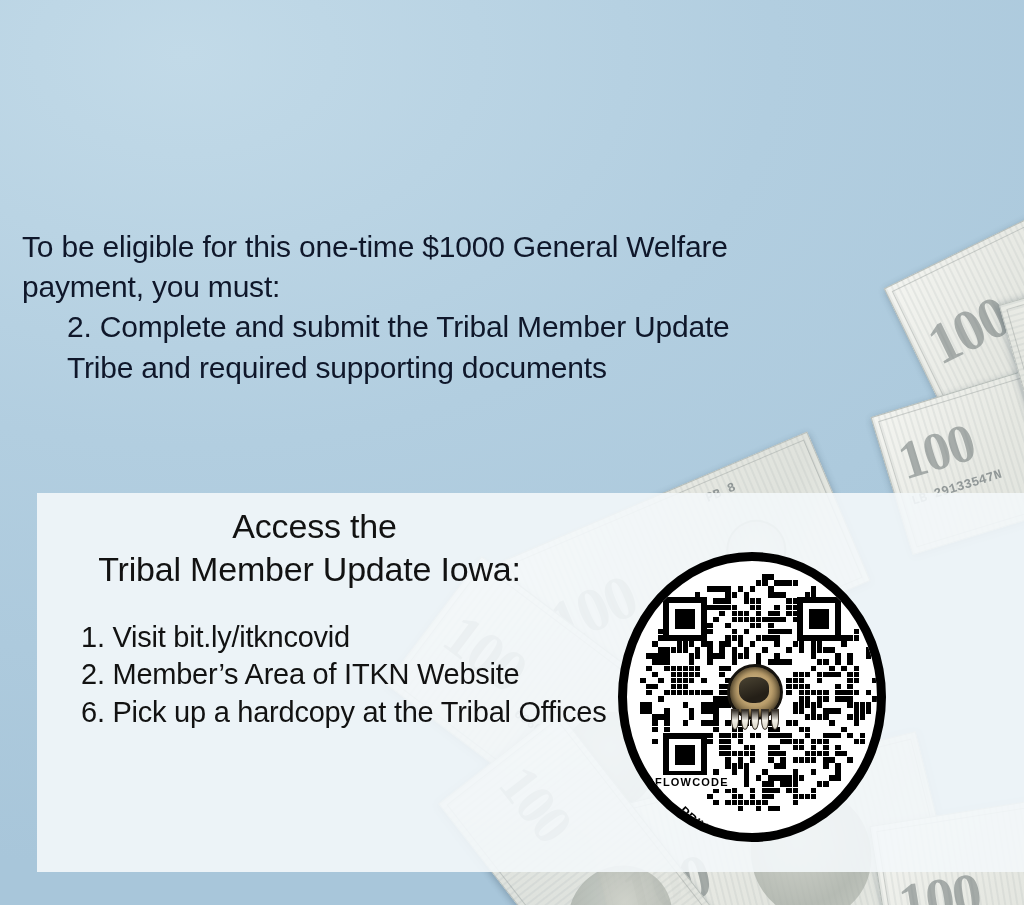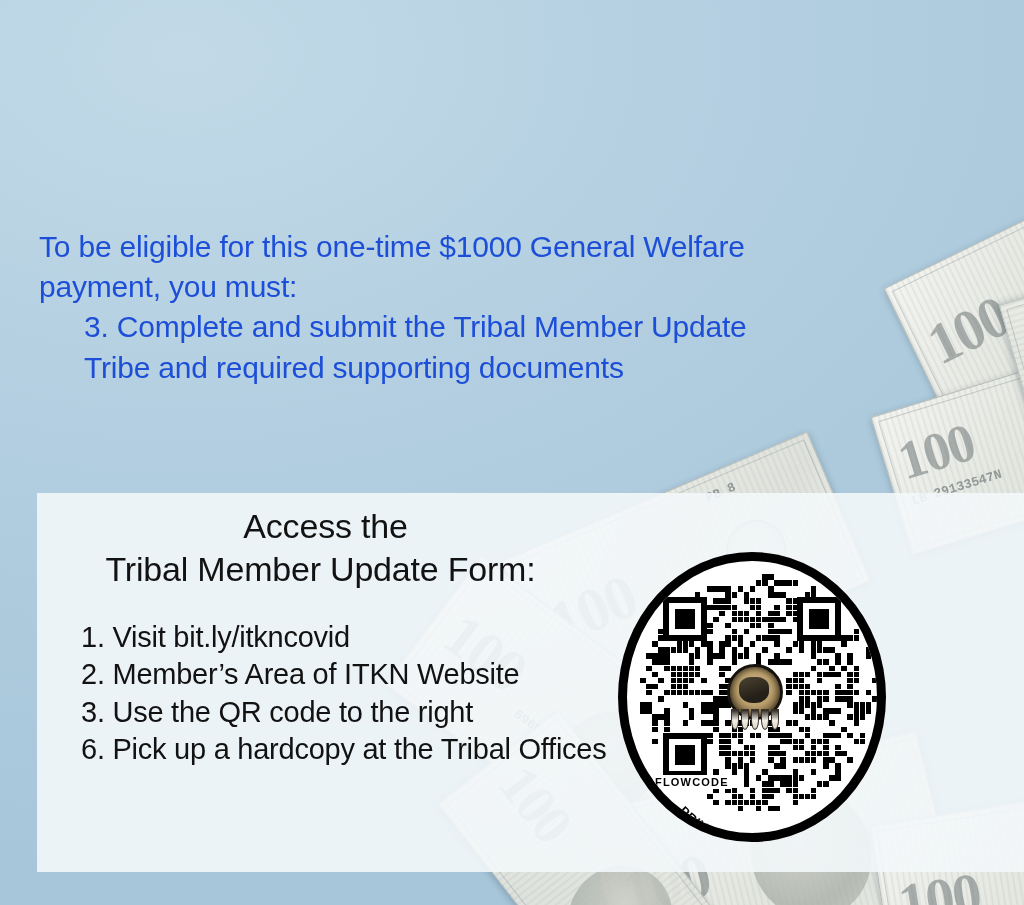--- a/index.html
+++ b/index.html
@@ -64,42 +64,41 @@
     font-weight:400;
     line-height:1.04;
     letter-spacing:-0.5px;
     text-shadow:0 0 1px rgba(0,0,0,.18);
   }
   .headline .l1{display:block;font-size:63px;transform:scaleX(.92);}
   .headline .l2{display:block;font-size:63px;margin-top:9px;transform:scaleX(.92);}
 
   
   .elig{
-    position:absolute;left:39px;top:227px;width:880px;
-    color:#1d4ed8;font-size:30px;line-height:1.34;
+    position:absolute;left:22px;top:227px;width:880px;
+    color:#0f172a;font-size:30px;line-height:1.34;
     font-family:"Liberation Sans", sans-serif;
     letter-spacing:-.2px;
   }
   .elig p{margin:0;}
   .elig .indent{padding-left:45px;}
 
   
   .panel{
     position:absolute;left:37px;top:493px;width:1010px;height:379px;
     background:rgba(243,247,249,.90);
     box-shadow:0 0 0 0 rgba(0,0,0,0);
   }
   .panel-inner{position:relative;width:100%;height:100%;}
 
   .access-head{
     position:absolute;left:0;top:12px;width:545px;
     text-align:center;color:#121212;
     font-size:34px;line-height:1.26;
     letter-spacing:-.2px;
-    margin-left:11px;
   }
   .access-head .ln{display:block;}
   .access-head .ln1{padding-left:10px;}
 
   .steps{
     position:absolute;left:44px;top:126px;width:600px;
     color:#121212;font-size:29px;line-height:1.285;letter-spacing:-.25px;
   }
   .steps .step{display:block;white-space:nowrap;}
 
@@ -204,36 +203,35 @@
       <span class="den" style="left:20px;top:42px;font-size:56px;">100</span>
       <span class="portrait" style="left:150px;top:24px;width:100px;height:106px;"></span>
     </div>
 
   </div>
 
 
   <div class="elig">
     <p>To be eligible for this one-time $1000 General Welfare</p>
     <p>payment, you must:</p>
-    <p class="indent">3. Complete and submit the Tribal Member Update</p>
+    <p class="indent">2. Complete and submit the Tribal Member Update</p>
     <p class="indent">Tribe and required supporting documents</p>
   </div>
 
   <div class="panel">
     <div class="panel-inner">
 
       <div class="access-head">
         <span class="ln ln1">Access the</span>
-        <span class="ln">Tribal Member Update Form:</span>
+        <span class="ln">Tribal Member Update Iowa:</span>
       </div>
 
       <div class="steps">
         <span class="step">1. Visit bit.ly/itkncovid</span>
         <span class="step">2. Member’s Area of ITKN Website</span>
-        <span class="step">3. Use the QR code to the right</span>
         <span class="step">6. Pick up a hardcopy at the Tribal Offices</span>
       </div>
 
     </div>
   </div>
 
   <div class="flowcode">
     <div class="fc-circle">
       <div class="fc-matrix" id="qrmatrix">
           <i style="left:135.0487804878049px;top:13.097560975609756px;width:5.4975609756097565px;height:5.4975609756097565px"></i>

